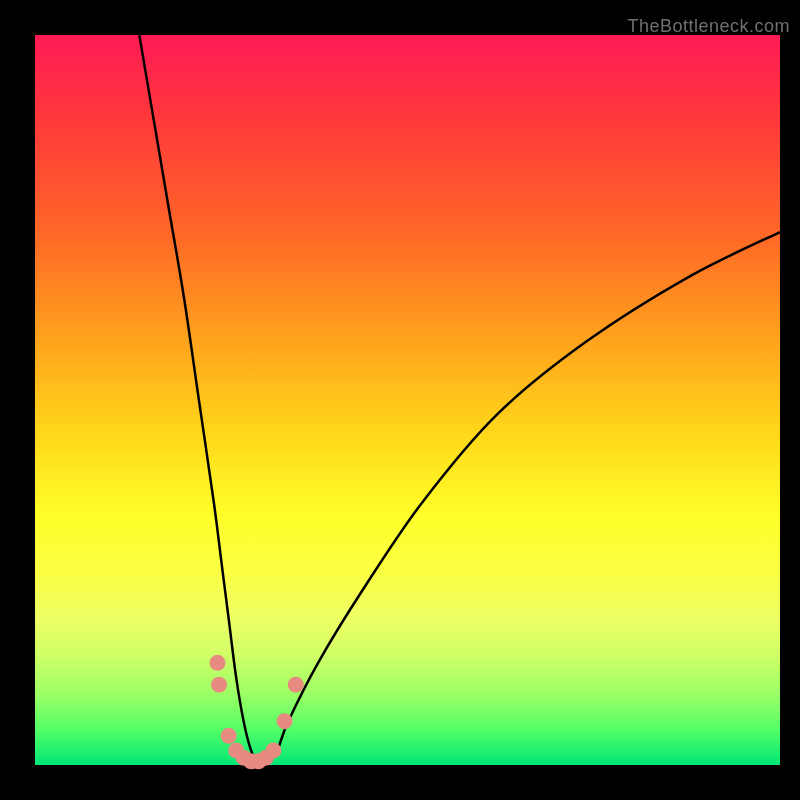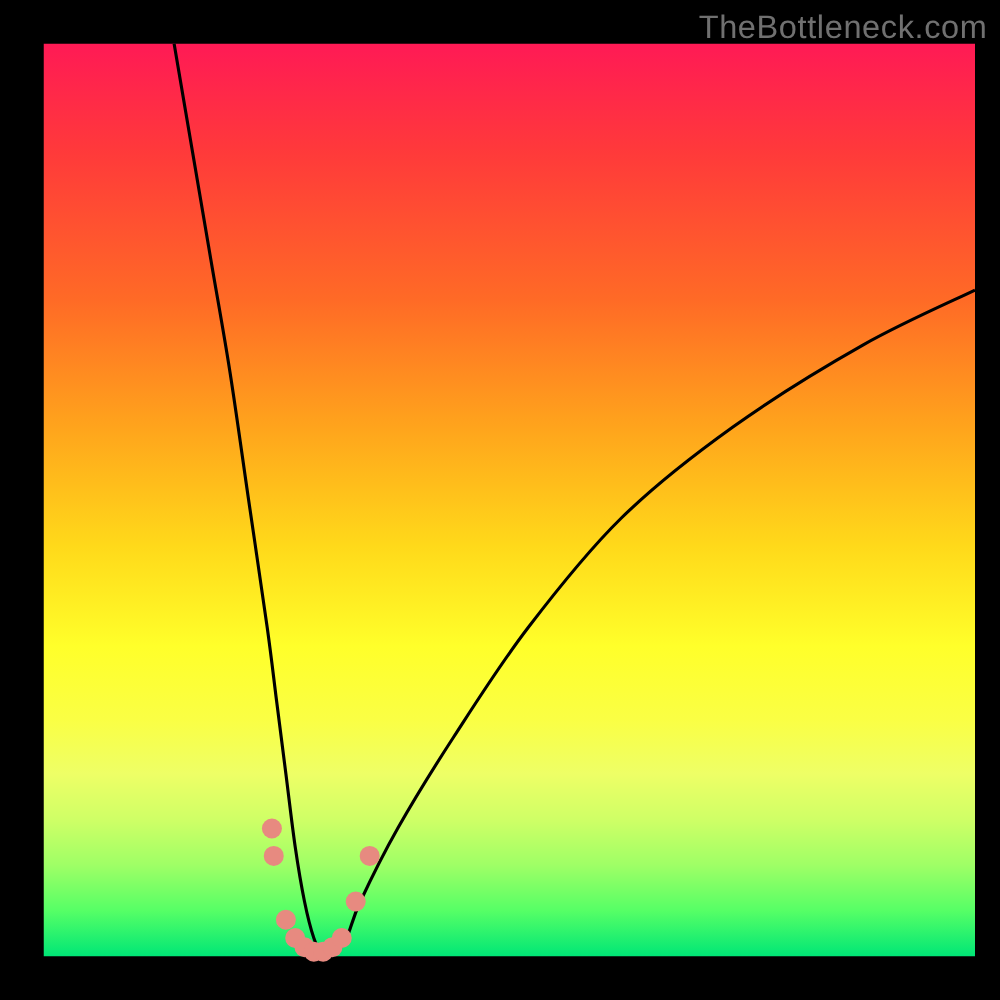--- a/index.html
+++ b/index.html
@@ -36,24 +36,24 @@
       #faff44 74%,
       #eeff66 80%,
       #cfff66 85%,
       #9fff66 90%,
       #56ff66 95%,
       #00e676 100%
     );
   }
   .watermark {
     position: absolute;
-    top: 6px;
+    top: 16px;
     right: 10px;
     color: #707070;
-    font-size: 26px;
+    font-size: 18px;
     letter-spacing: 0.5px;
     user-select: none;
   }
   svg.curve {
     position: absolute;
     left: 0;
     top: 0;
     width: 745px;
     height: 730px;
     overflow: visible;

